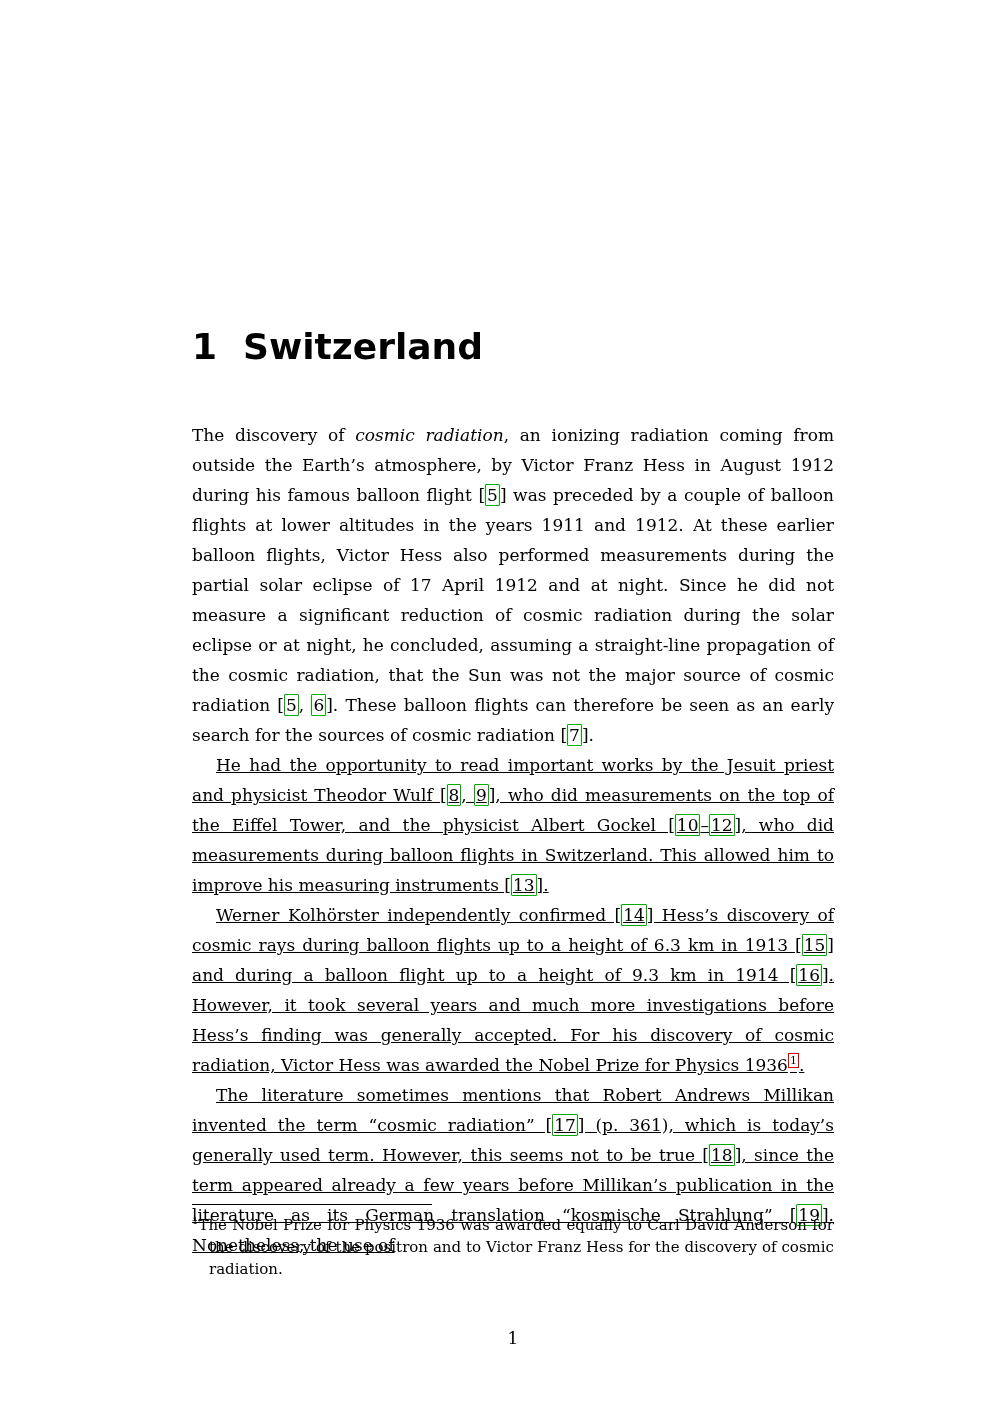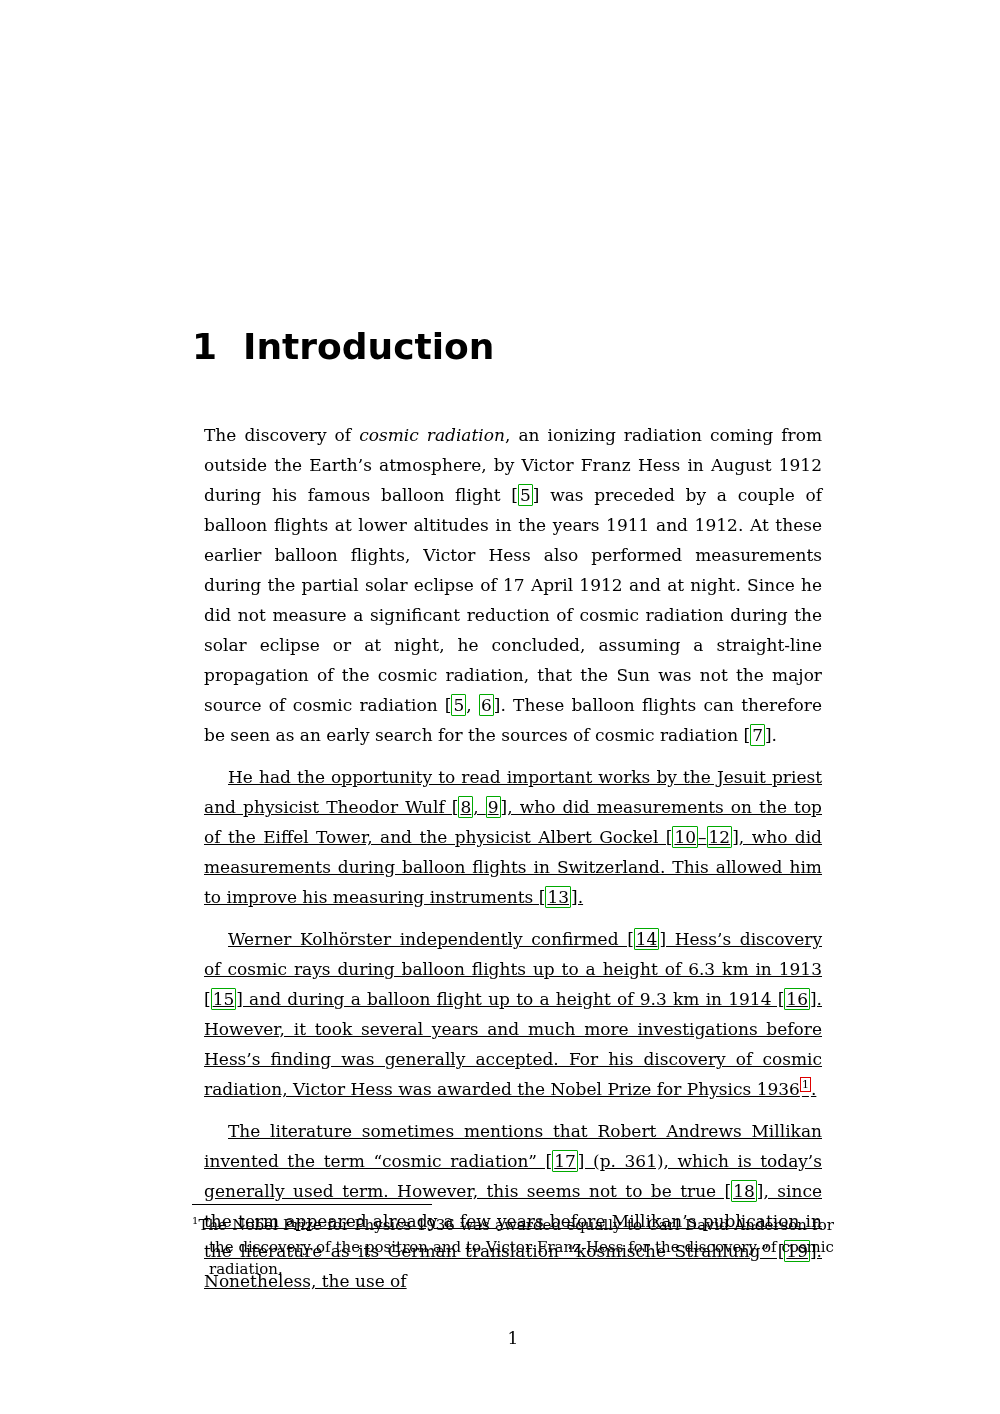--- a/index.html
+++ b/index.html
@@ -34,21 +34,21 @@
     display: inline-block;
     margin-right: 26px;
   }
   .paras {
     margin-top: 52px;
     font-size: 17px;
     line-height: 30px;
     text-align: justify;
   }
   p.para {
-    margin: 12px;
+    margin: 0;
     padding: 0;
   }
   p.para.indent {
     text-indent: 24px;
     text-decoration: underline;
   }
   em {
     font-style: italic;
   }
   .cite {
@@ -92,21 +92,21 @@
     width: 642px;
     text-align: center;
     font-size: 17px;
   }
 </style>
 </head>
 <body>
 
 <div class="page">
   <div class="textblock">
-    <h1 class="section-heading"><span class="num">1</span><span>Introduction</span></h1>
+    <h1 class="section-heading"><span class="num">1</span><span>Switzerland</span></h1>
     <div class="paras">
         <p class="para"><span>The discovery of </span><em>cosmic radiation</em><span>, an ionizing radiation coming from outside the Earth’s atmosphere, by Victor Franz Hess in August 1912 during his famous balloon flight [</span><span class="cite">5</span><span>] was preceded by a couple of balloon flights at lower altitudes in the years 1911 and 1912. At these earlier balloon flights, Victor Hess also performed measurements during the partial solar eclipse of 17 April 1912 and at night. Since he did not measure a significant reduction of cosmic radiation during the solar eclipse or at night, he concluded, assuming a straight-line propagation of the cosmic radiation, that the Sun was not the major source of cosmic radiation [</span><span class="cite">5</span><span>, </span><span class="cite">6</span><span>]. These balloon flights can therefore be seen as an early search for the sources of cosmic radiation [</span><span class="cite">7</span><span>].</span></p>
         <p class="para indent"><span>He had the opportunity to read important works by the Jesuit priest and physicist Theodor Wulf [</span><span class="cite">8</span><span>, </span><span class="cite">9</span><span>], who did measurements on the top of the Eiffel Tower, and the physicist Albert Gockel [</span><span class="cite">10</span><span>–</span><span class="cite">12</span><span>], who did measurements during balloon flights in Switzerland. This allowed him to improve his measuring instruments [</span><span class="cite">13</span><span>].</span></p>
         <p class="para indent"><span>Werner Kolhörster independently confirmed [</span><span class="cite">14</span><span>] Hess’s discovery of cosmic rays during balloon flights up to a height of 6.3 km in 1913 [</span><span class="cite">15</span><span>] and during a balloon flight up to a height of 9.3 km in 1914 [</span><span class="cite">16</span><span>]. However, it took several years and much more investigations before Hess’s finding was generally accepted. For his discovery of cosmic radiation, Victor Hess was awarded the Nobel Prize for Physics 1936</span><sup class="fnmark">1</sup><span>.</span></p>
         <p class="para indent"><span>The literature sometimes mentions that Robert Andrews Millikan invented the term “cosmic radiation” [</span><span class="cite">17</span><span>] (p. 361), which is today’s generally used term. However, this seems not to be true [</span><span class="cite">18</span><span>], since the term appeared already a few years before Millikan’s publication in the literature as its German translation “kosmische Strahlung” [</span><span class="cite">19</span><span>]. Nonetheless, the use of</span></p>
       </div>
   </div>
 
   <div class="footnote">
     <div class="footnote-rule"></div>

